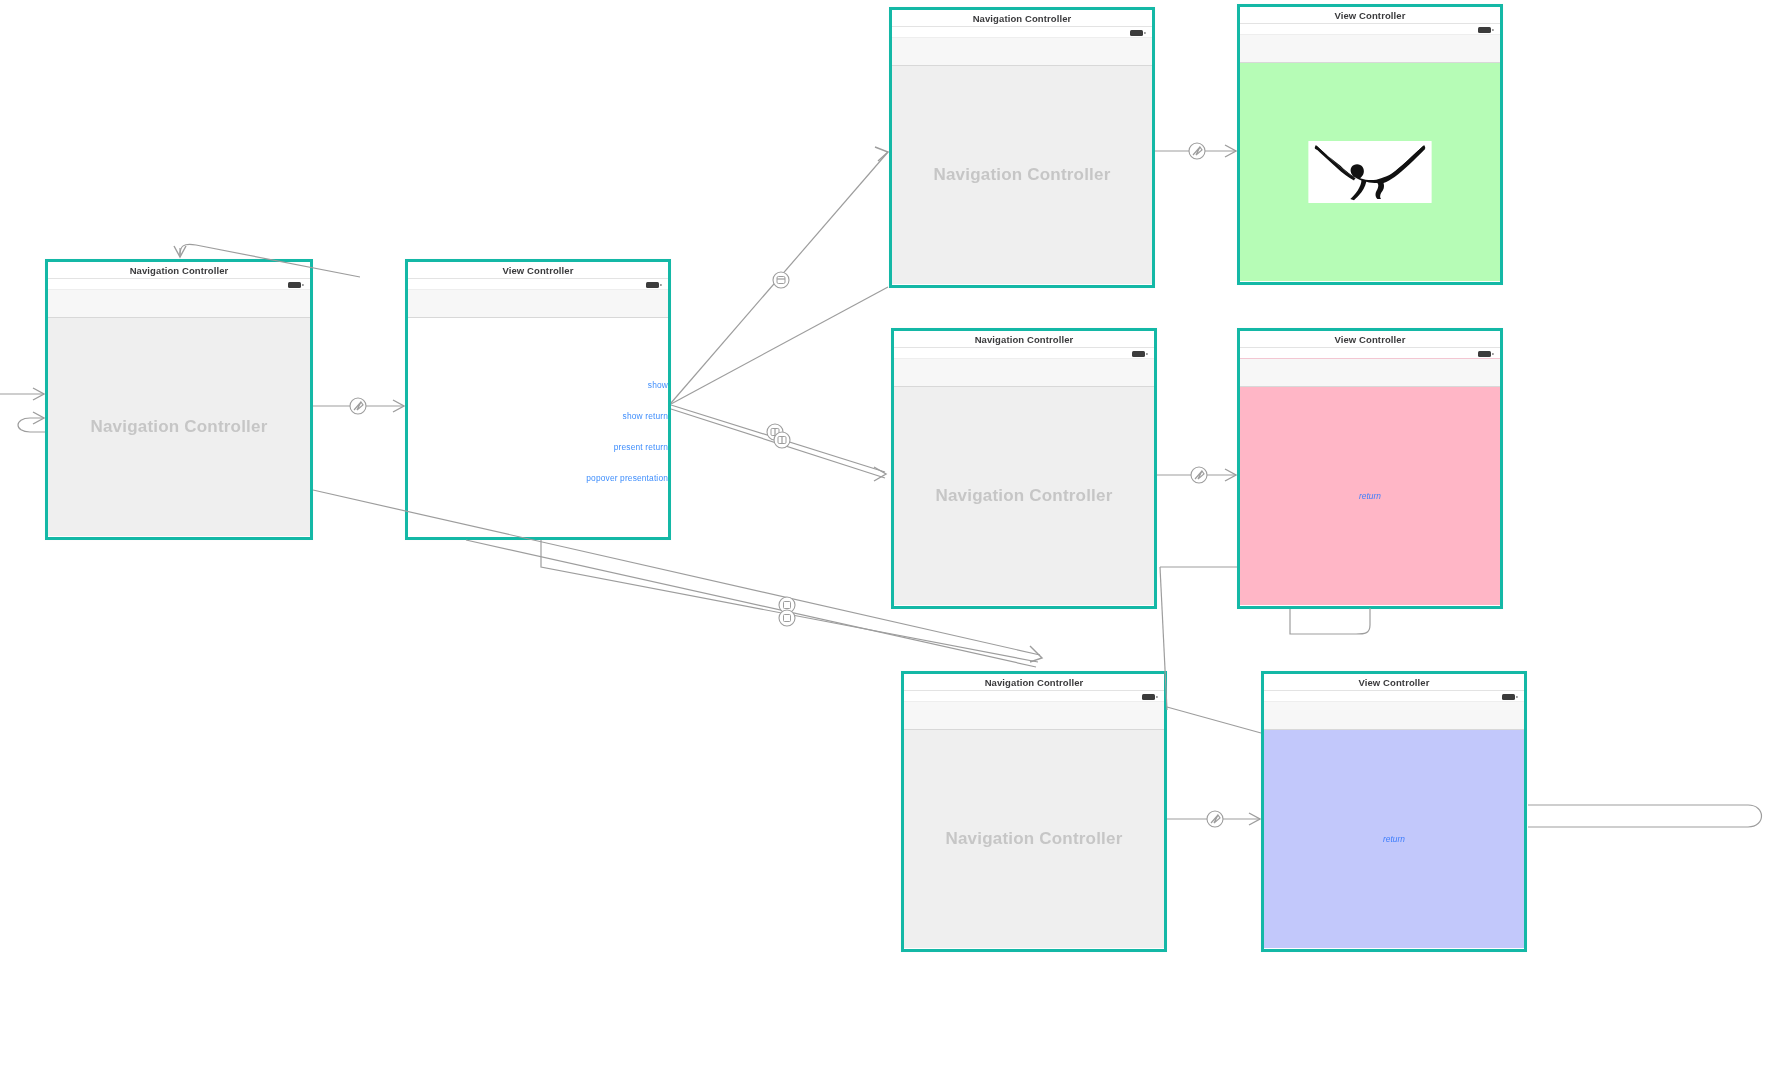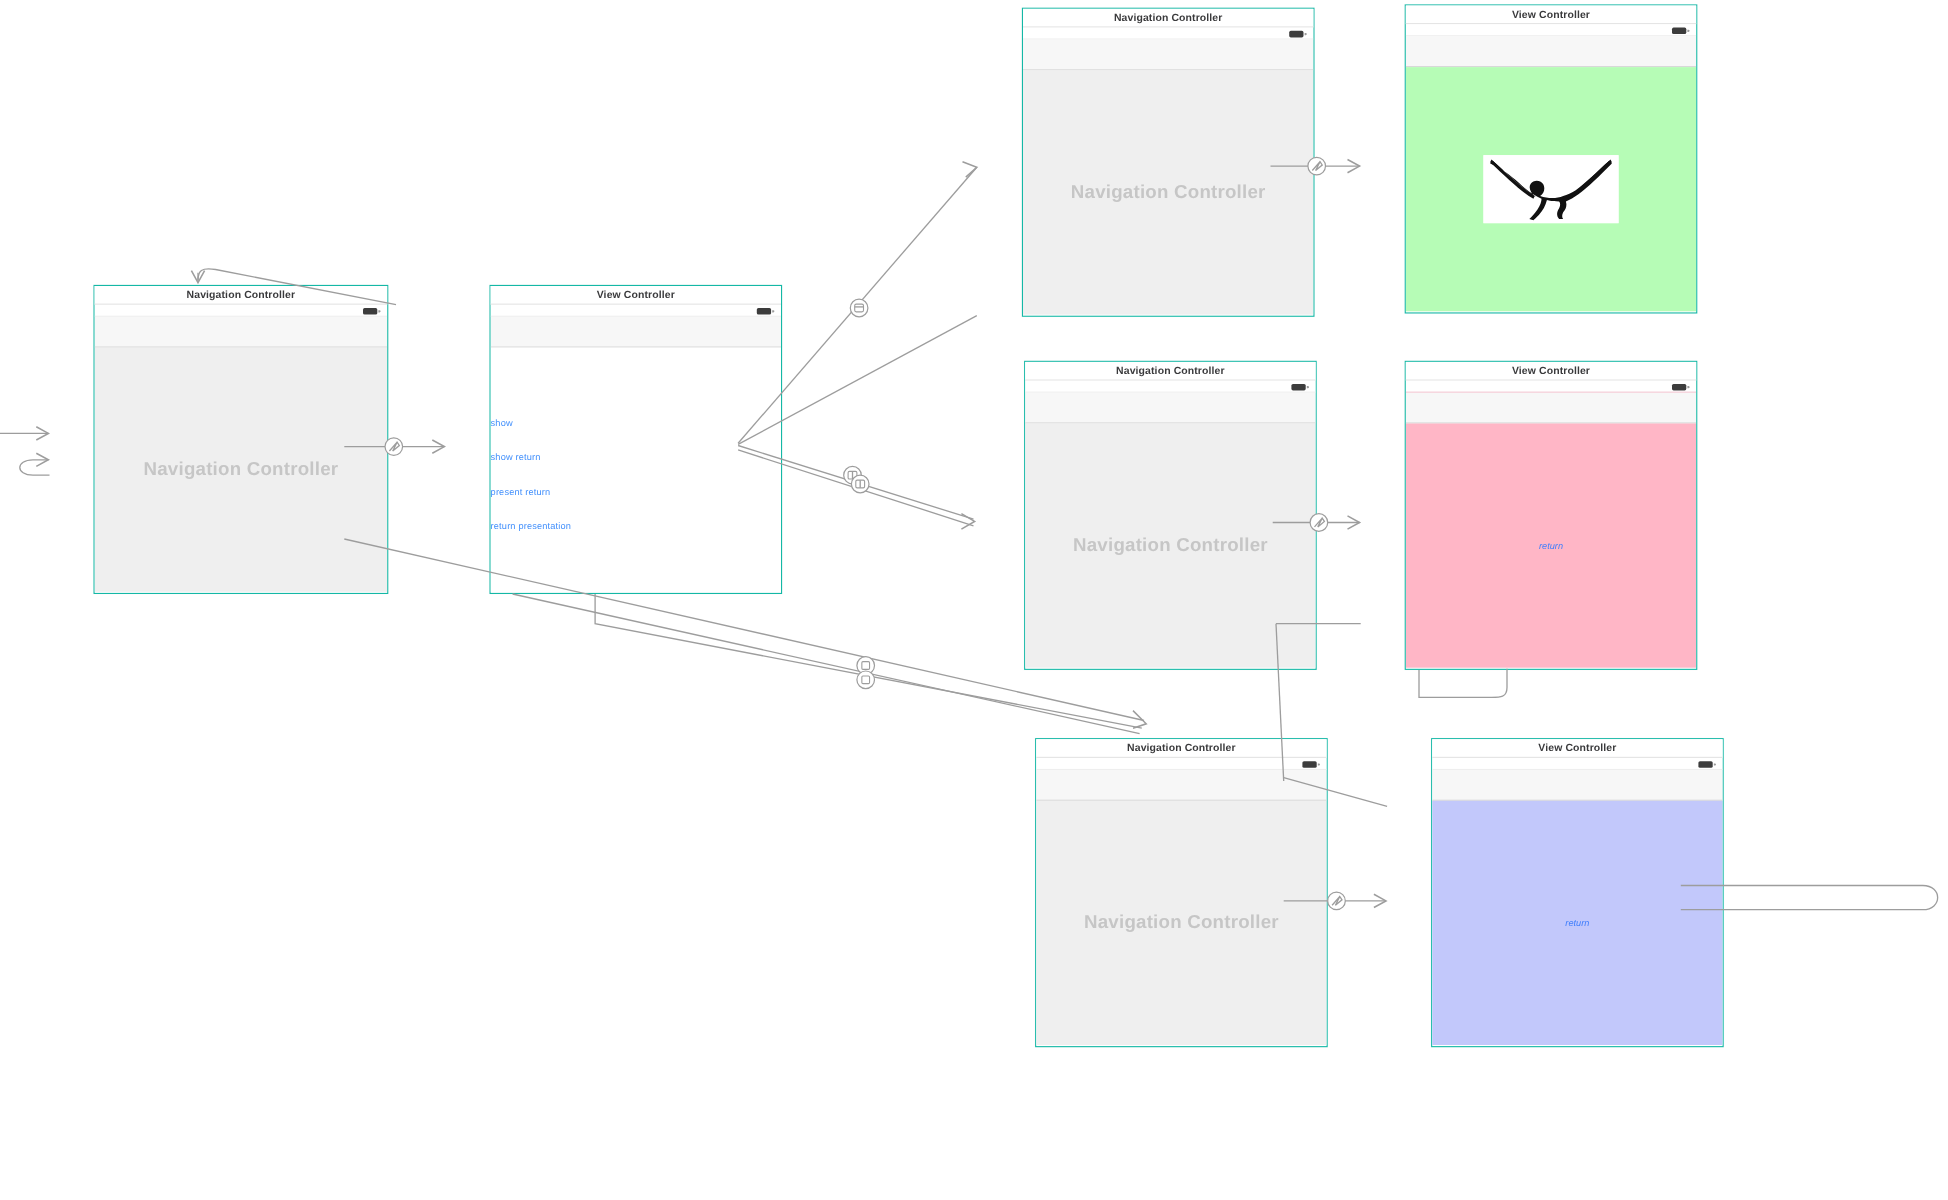--- a/index.html
+++ b/index.html
@@ -11,24 +11,23 @@
   }
   #canvas {
     position: relative;
     width: 1771px; height: 1091px;
     background: #ffffff;
   }
   
   .scene {
     position: absolute;
     background: #ffffff;
-    border: 1px solid #14b8a6;
+    border: 3px solid #14b8a6;
     box-shadow: 0 0 0 0.5px rgba(0,0,0,0.02);
     z-index: 10;
-    margin-left: 40px;
   }
   .scene-title {
     height: 17px;
     line-height: 17px;
     text-align: center;
     font-size: 9.5px;
     font-weight: bold;
     color: #3a3a3c;
     background: #ffffff;
     border-bottom: 1px solid #e3e3e3;
@@ -88,21 +87,21 @@
     letter-spacing: 0.2px;
   }
   
   .button-stack {
     position: absolute;
     left: 0; right: 0;
     top: 50%;
     transform: translateY(-46%);
     display: flex;
     flex-direction: column;
-    align-items: flex-start;
+    align-items: flex-end;
     gap: 21px;
   }
   .vc-button {
     color: #3f8efc;
     font-size: 8.4px;
     white-space: nowrap;
     letter-spacing: 0.15px;
   }
   .single-button {
     position: absolute;
@@ -284,21 +283,21 @@
     <div class="scene-body">
       <div class="status-bar">
         <div class="battery"></div>
       </div>
       <div class="nav-bar"></div>
       <div class="content-area">
         <div class="button-stack">
           <div class="vc-button">show</div>
           <div class="vc-button">show return</div>
           <div class="vc-button">present return</div>
-          <div class="vc-button">return presentation</div>
+          <div class="vc-button">popover presentation</div>
         </div>
       </div>
     </div>
   </div>
 
   <div class="scene" style="left:889px; top:7px; width:266px; height:281px;">
     <div class="scene-title">Navigation Controller</div>
     <div class="scene-body">
       <div class="status-bar">
         <div class="battery"></div>

